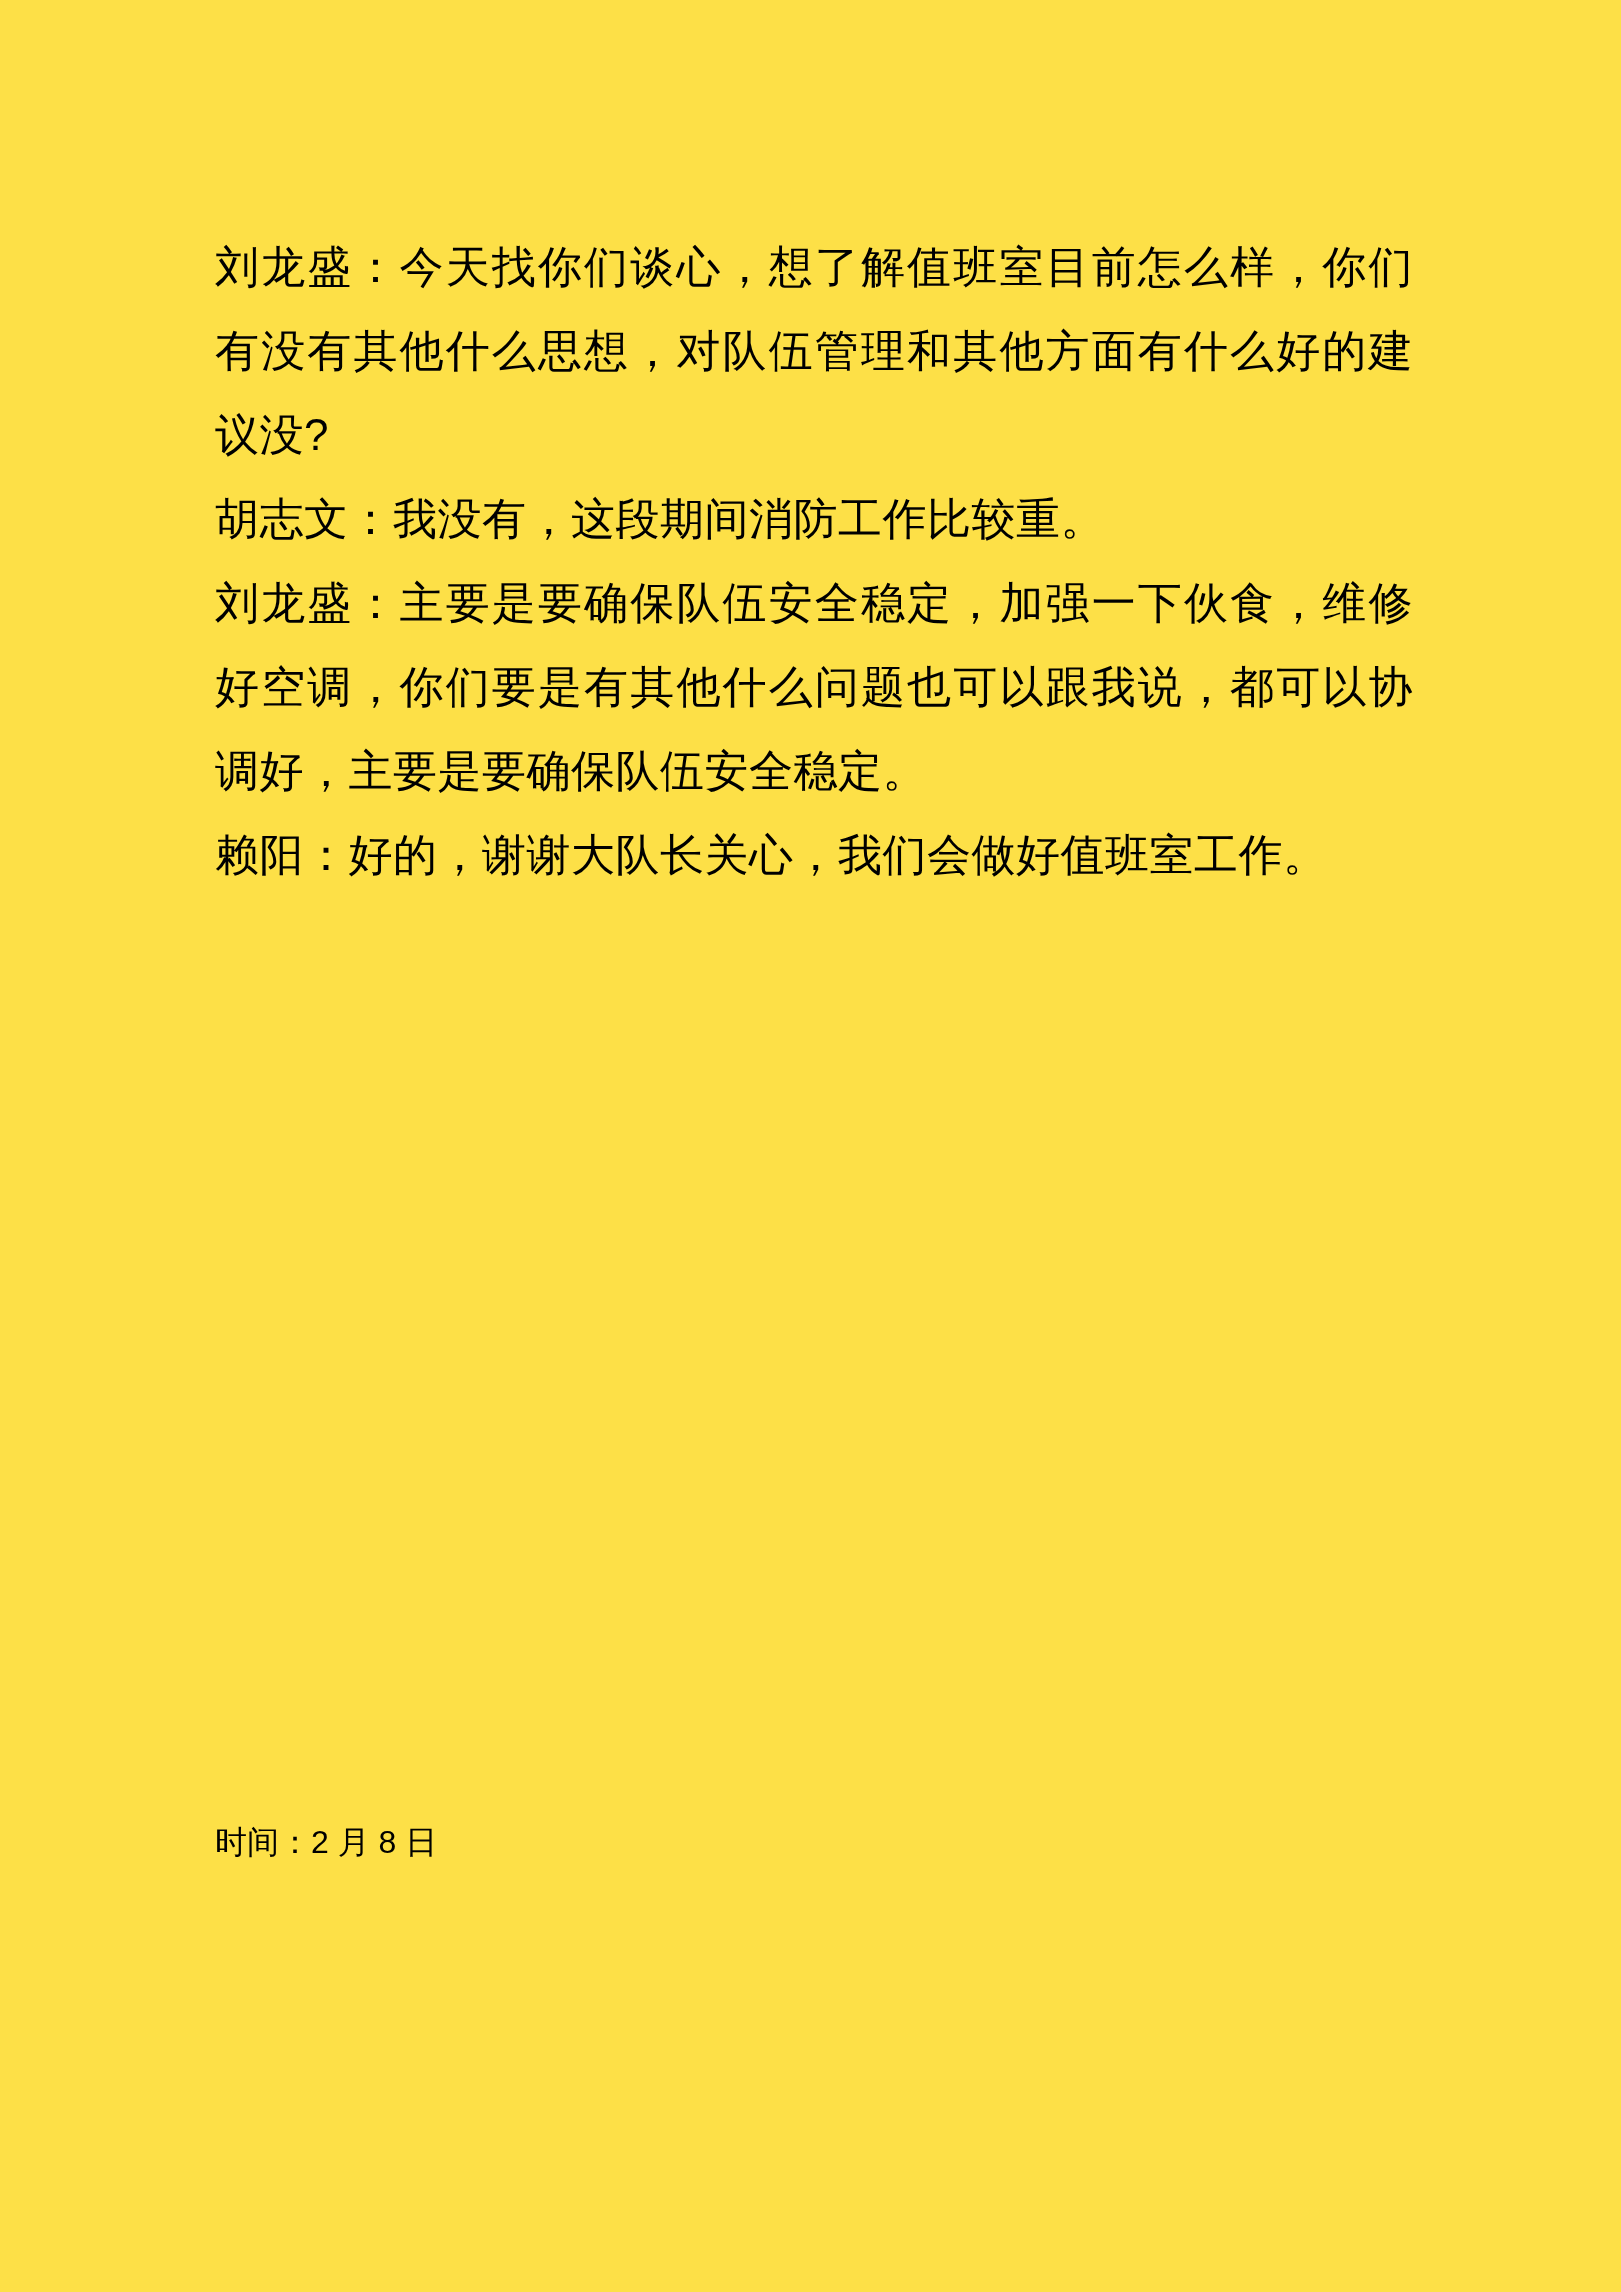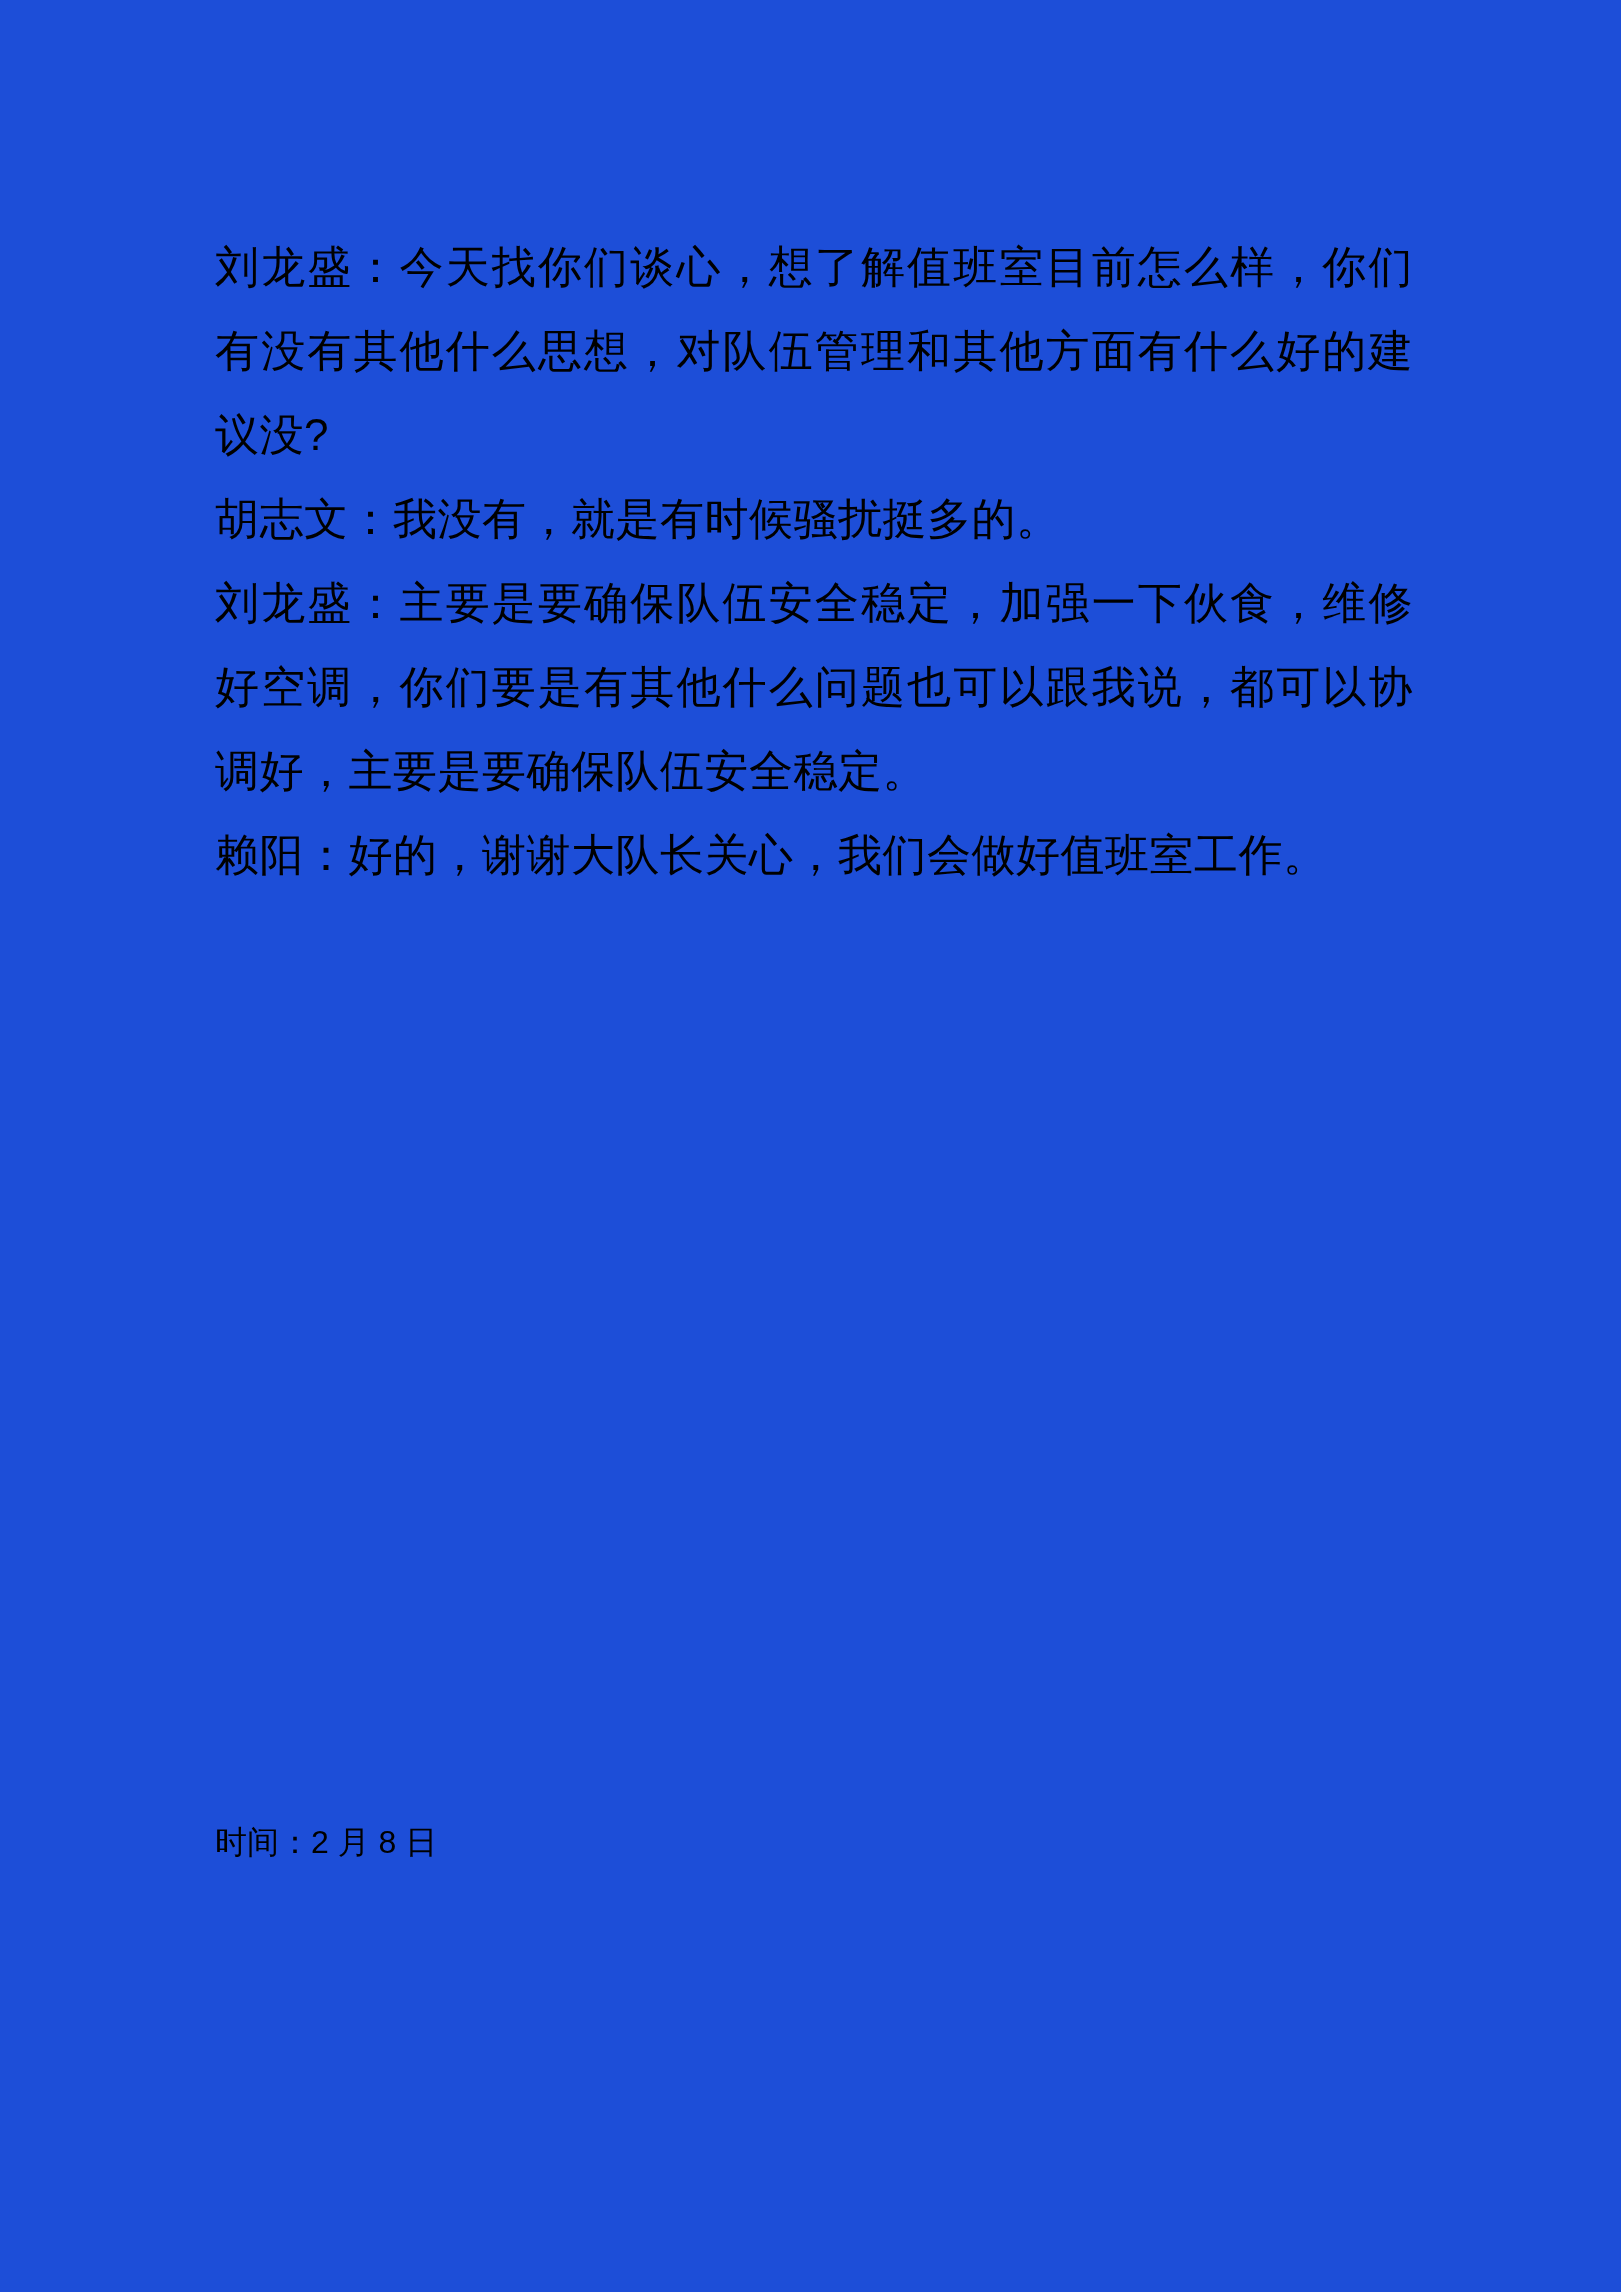--- a/index.html
+++ b/index.html
@@ -4,21 +4,21 @@
 <style>
   html, body {
     margin: 0;
     padding: 0;
     background: #ffffff;
   }
   .page {
     position: relative;
     width: 1621px;
     height: 2293px;
-    background: #1d4ed8;
+    background: #fde047;
     overflow: hidden;
     font-family: "Liberation Sans", "DejaVu Sans", sans-serif;
   }
   .content {
     position: absolute;
     left: 215px;
     top: 225px;
     width: 1198px;
   }
   .para {
@@ -41,19 +41,19 @@
     color: #000000;
     white-space: pre;
   }
 </style>
 </head>
 <body>
 
 <div class="page">
   <div class="content" id="paragraph-container">
       <p class="para">刘龙盛：今天找你们谈心，想了解值班室目前怎么样，你们有没有其他什么思想，对队伍管理和其他方面有什么好的建议没?</p>
-      <p class="para">胡志文：我没有，就是有时候骚扰挺多的。</p>
+      <p class="para">胡志文：我没有，这段期间消防工作比较重。</p>
       <p class="para">刘龙盛：主要是要确保队伍安全稳定，加强一下伙食，维修好空调，你们要是有其他什么问题也可以跟我说，都可以协调好，主要是要确保队伍安全稳定。</p>
       <p class="para">赖阳：好的，谢谢大队长关心，我们会做好值班室工作。</p>
     </div>
   <div class="date-line">时间：2 月 8 日</div>
 </div>
 
 
 </body></html>

